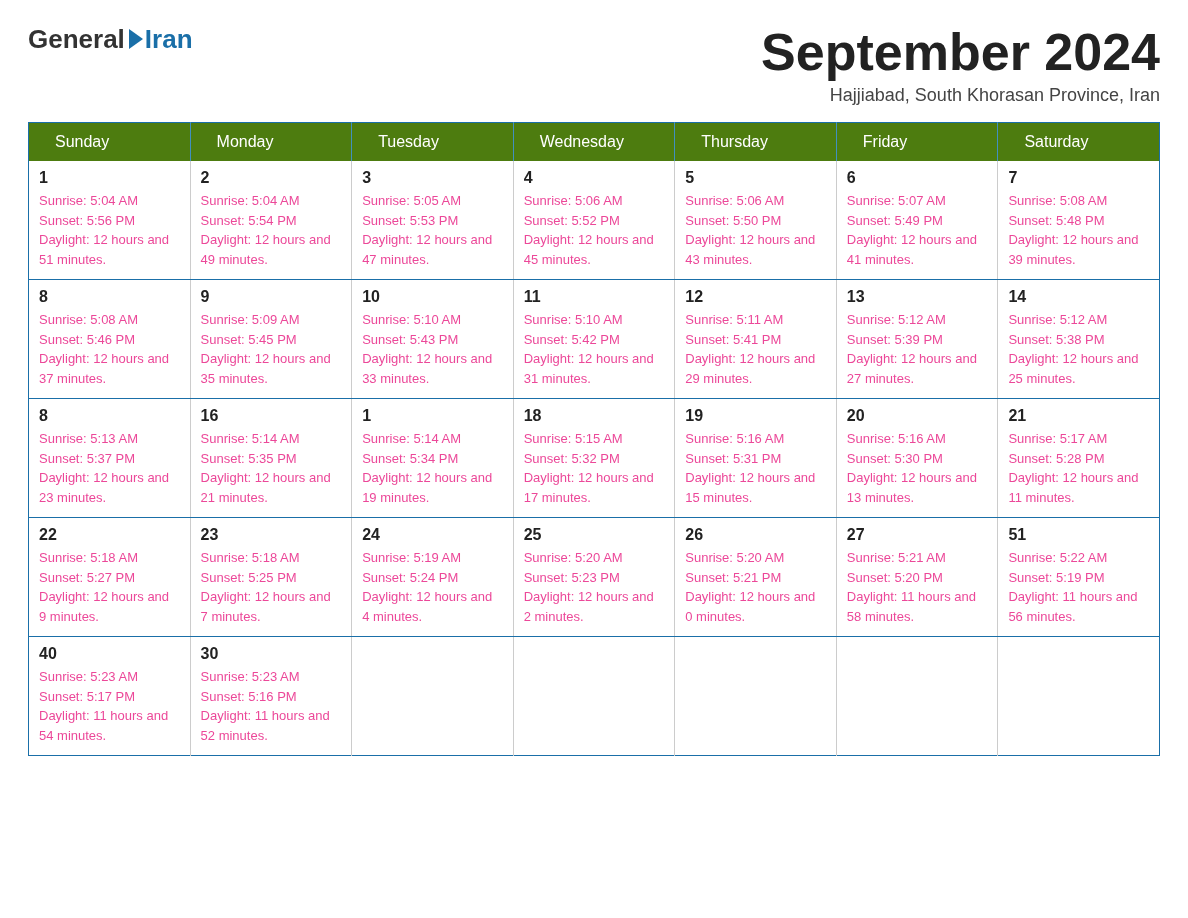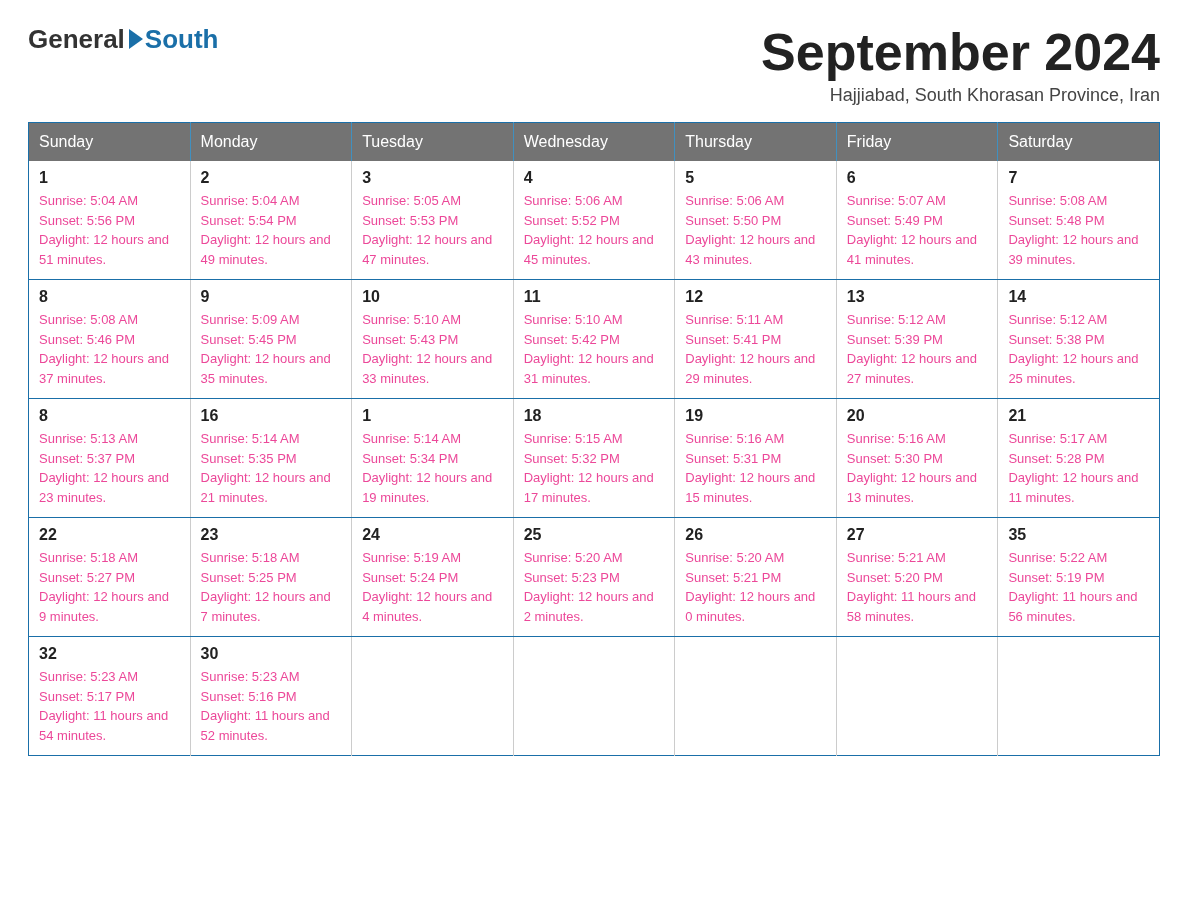--- a/index.html
+++ b/index.html
@@ -57,23 +57,23 @@
       font-size: 18px;
       color: #444;
       margin-top: 4px;
     }
     .calendar-table {
       width: 100%;
       border-collapse: collapse;
       border: 1px solid #1a6fa8;
     }
     .calendar-table th {
-      background-color: #737373;
+      background-color: #4d7c0f;
       color: #fff;
-      padding: 10px 10px;
+      padding: 10px 26px;
       font-size: 16px;
       font-weight: normal;
       text-align: left;
       border-right: 1px solid #4090c0;
     }
     .calendar-table th:last-child {
       border-right: none;
     }
     .calendar-table td {
       vertical-align: top;
@@ -106,21 +106,21 @@
   </style>
 </head>
 <body>
 
 <div class="header-area">
   <div class="logo">
     <div class="logo-top">
       <span class="logo-general">General</span>
       <div class="logo-triangle"></div>
     </div>
-    <div class="logo-bottom">South</div>
+    <div class="logo-bottom">Iran</div>
   </div>
   <div class="title-area">
     <div class="month-title">September 2024</div>
     <div class="location-title">Hajjiabad, South Khorasan Province, Iran</div>
   </div>
 </div>
 
 <table class="calendar-table">
   <thead>
     <tr>
@@ -243,27 +243,27 @@
         </td>
         <td>
           <div class="day-number">26</div>
           <div class="day-info">Sunrise: 5:20 AM<br>Sunset: 5:21 PM<br>Daylight: 12 hours and 0 minutes.</div>
         </td>
         <td>
           <div class="day-number">27</div>
           <div class="day-info">Sunrise: 5:21 AM<br>Sunset: 5:20 PM<br>Daylight: 11 hours and 58 minutes.</div>
         </td>
         <td>
-          <div class="day-number">35</div>
+          <div class="day-number">51</div>
           <div class="day-info">Sunrise: 5:22 AM<br>Sunset: 5:19 PM<br>Daylight: 11 hours and 56 minutes.</div>
         </td>
       </tr>
       <tr>
         <td>
-          <div class="day-number">32</div>
+          <div class="day-number">40</div>
           <div class="day-info">Sunrise: 5:23 AM<br>Sunset: 5:17 PM<br>Daylight: 11 hours and 54 minutes.</div>
         </td>
         <td>
           <div class="day-number">30</div>
           <div class="day-info">Sunrise: 5:23 AM<br>Sunset: 5:16 PM<br>Daylight: 11 hours and 52 minutes.</div>
         </td>
         <td class="empty-cell"></td>
         <td class="empty-cell"></td>
         <td class="empty-cell"></td>
         <td class="empty-cell"></td>

